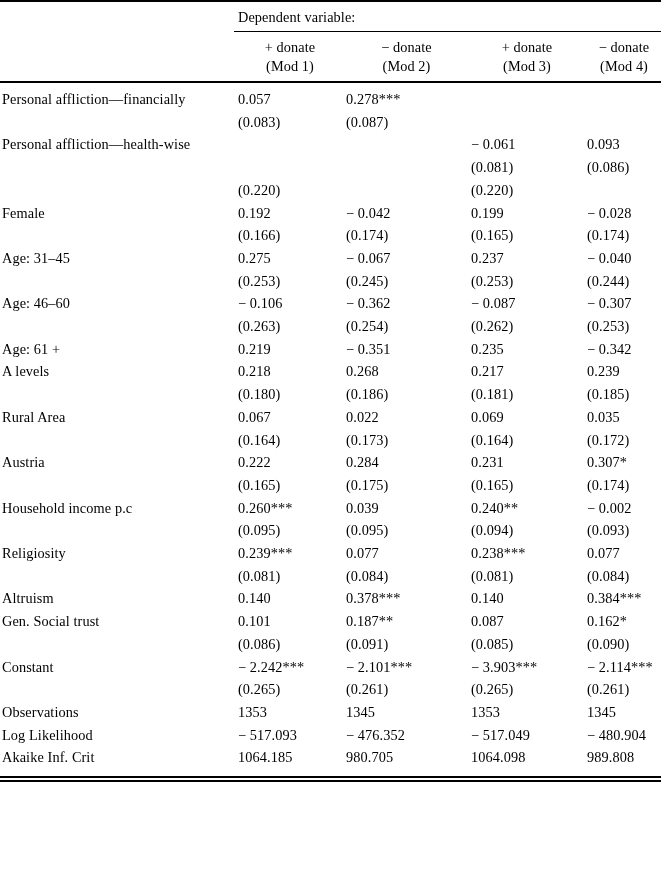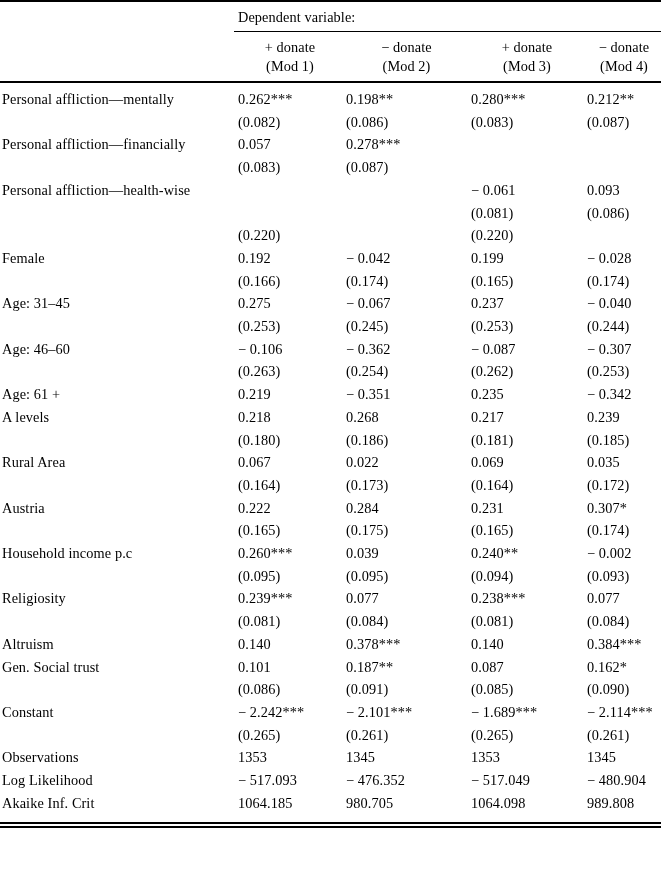--- a/index.html
+++ b/index.html
@@ -102,34 +102,20 @@
           <div>(Mod 3)</div>
         </td>
         <td class="colhead">
           <div>− donate</div>
           <div>(Mod 4)</div>
         </td>
       </tr>
     </thead>
     <tbody>
 
-  <tr class="coef-row">
-    <td class="lbl">Personal affliction—mentally</td>
-    <td class="val">0.262***</td>
-    <td class="val">0.198**</td>
-    <td class="val">0.280***</td>
-    <td class="val">0.212**</td>
-  </tr>
-  <tr class="se-row">
-    <td class="lbl"></td>
-    <td class="val">(0.082)</td>
-    <td class="val">(0.086)</td>
-    <td class="val">(0.083)</td>
-    <td class="val">(0.087)</td>
-  </tr>
 
   <tr class="coef-row">
     <td class="lbl">Personal affliction—financially</td>
     <td class="val">0.057</td>
     <td class="val">0.278***</td>
     <td class="val"></td>
     <td class="val"></td>
   </tr>
   <tr class="se-row">
     <td class="lbl"></td>
@@ -310,21 +296,21 @@
     <td class="val">(0.086)</td>
     <td class="val">(0.091)</td>
     <td class="val">(0.085)</td>
     <td class="val">(0.090)</td>
   </tr>
 
   <tr class="coef-row">
     <td class="lbl">Constant</td>
     <td class="val">− 2.242***</td>
     <td class="val">− 2.101***</td>
-    <td class="val">− 1.689***</td>
+    <td class="val">− 3.903***</td>
     <td class="val">− 2.114***</td>
   </tr>
   <tr class="se-row">
     <td class="lbl"></td>
     <td class="val">(0.265)</td>
     <td class="val">(0.261)</td>
     <td class="val">(0.265)</td>
     <td class="val">(0.261)</td>
   </tr>
 

